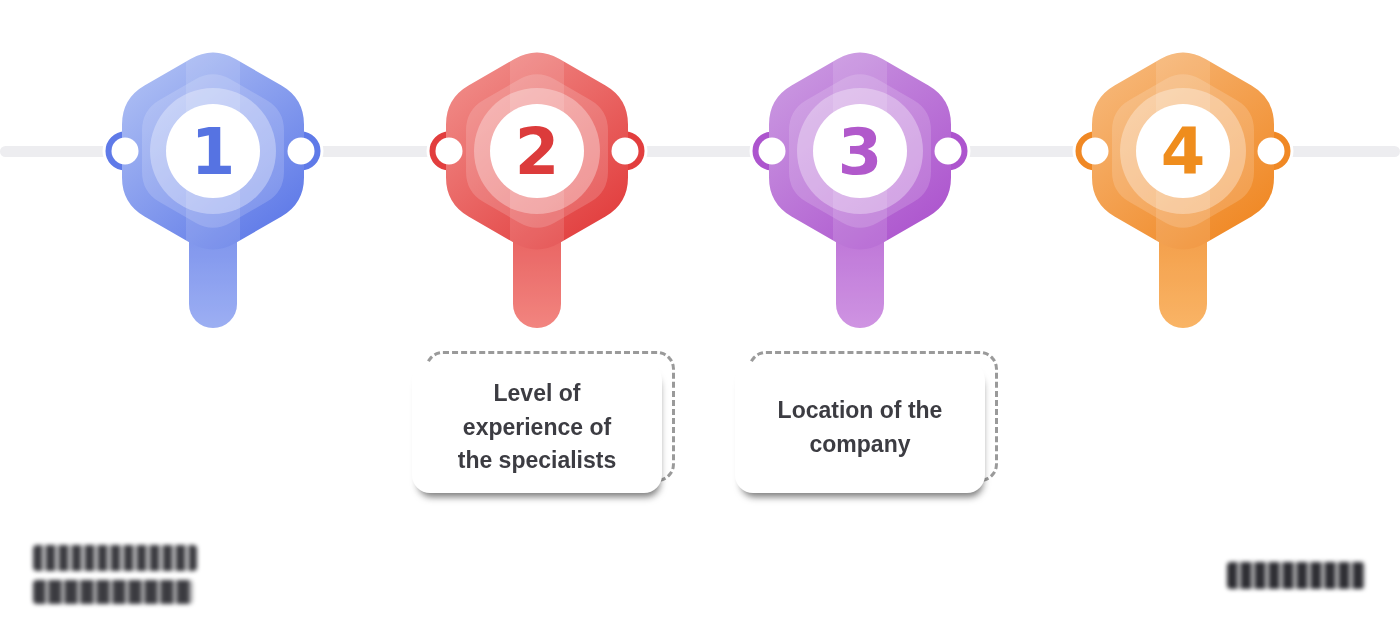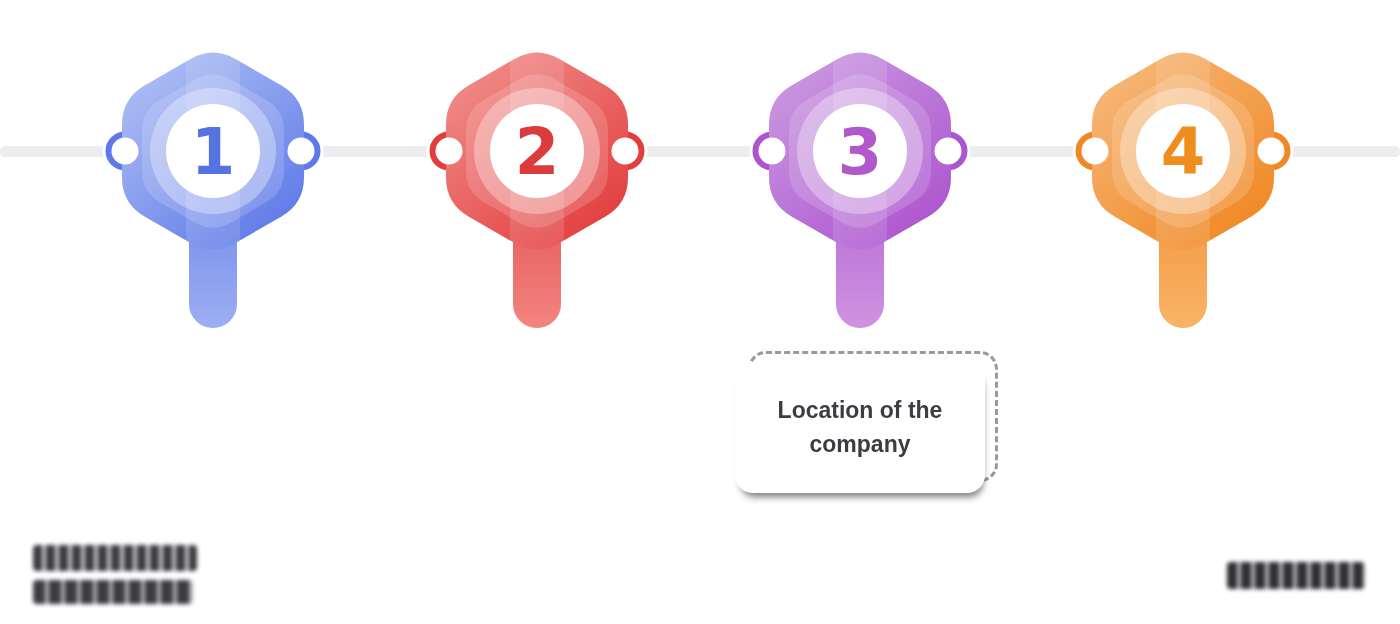--- a/index.html
+++ b/index.html
@@ -156,20 +156,27 @@
       <g clip-path="url(#clip-1)">
         <rect x="93" y="14" width="54" height="292" fill="#ffffff" opacity="0.13"></rect>
       </g>
       <path d="M97.5,33 Q120,20 142.5,33 L188.5,59.5 Q211,72.5 211,98.5 L211,151.5 Q211,177.5 188.5,190.5 L142.5,217 Q120,230 97.5,217 L51.5,190.5 Q29,177.5 29,151.5 L29,98.5 Q29,72.5 51.5,59.5 Z" transform="translate(26.4,27.5) scale(0.78)" fill="#ffffff" opacity="0.16"></path>
       <circle cx="32" cy="125" r="13.5" fill="#ffffff"></circle>
       <circle cx="208" cy="125" r="13.5" fill="#ffffff"></circle>
       <circle cx="120" cy="125" r="63" fill="#ffffff" opacity="0.32"></circle>
       <circle cx="120" cy="125" r="47" fill="#ffffff"></circle>
       <text class="marker-number-text" x="120" y="148" text-anchor="middle" fill="var(--num)">2</text>
     </svg>
+    <div class="card-wrap">
+      <div class="card">
+        <div class="card-label">Level of
+experience of
+the specialists</div>
+      </div>
+    </div>
   </div>
 
   <div class="step step-2" style="--light: #cd9fe3; --deep: #ad55ce; --stem: #c884de; --num: #b159cb;">
     <svg class="marker-svg" viewBox="0 0 240 310">
       <defs>
         <linearGradient id="body-g-2" x1="0%" y1="0%" x2="75%" y2="100%">
           <stop offset="0%" style="stop-color:var(--light)"></stop>
           <stop offset="100%" style="stop-color:var(--deep)"></stop>
         </linearGradient>
         <linearGradient id="stem-g-2" x1="0%" y1="0%" x2="0%" y2="100%">

